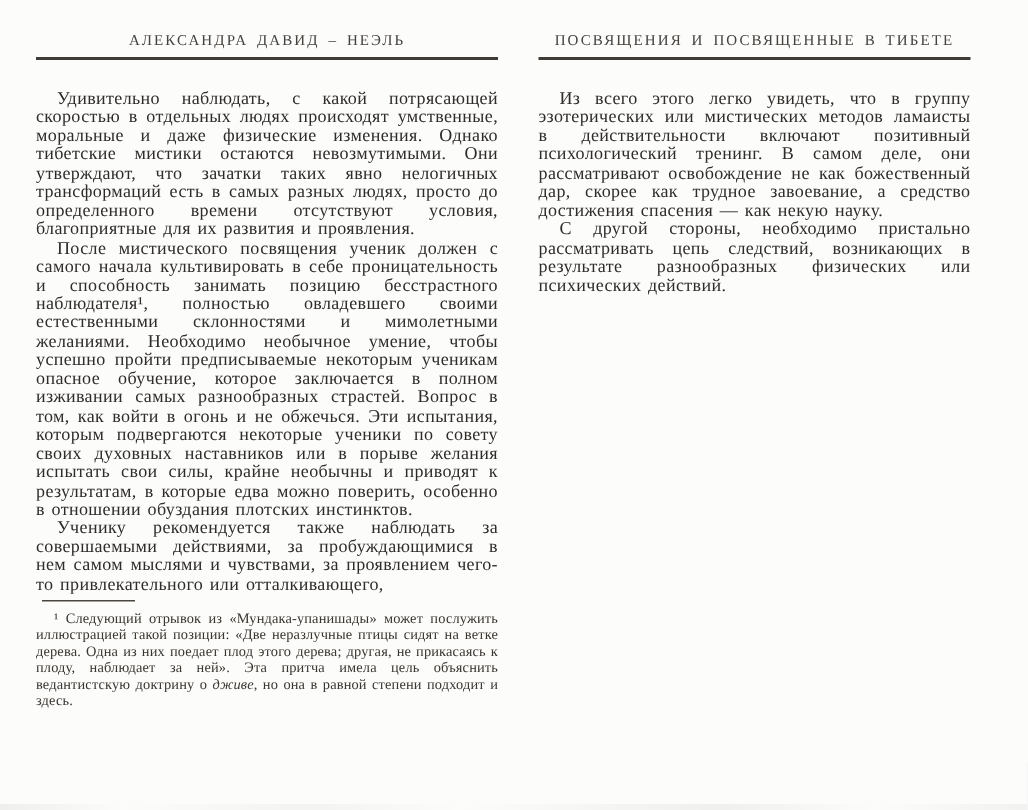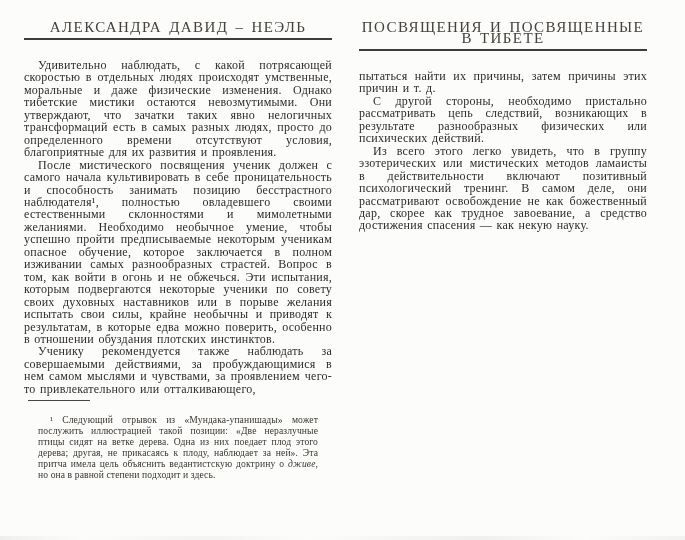--- a/index.html
+++ b/index.html
@@ -16,21 +16,21 @@
     color: #312e2b;
   }
   .page {
     position: absolute;
     top: 22px;
   }
   .page.left  { left: 24px;  width: 308px; }
   .page.right { left: 359px; width: 288px; }
 
   .running-header {
-    font-size: 15px;
+    font-size: 10px;
     line-height: 11px;
     letter-spacing: 1.4px;
     word-spacing: 2px;
     text-align: center;
     color: #45413c;
     padding-bottom: 5px;
     border-bottom: 2px solid #3f3b37;
   }
 
   .body-text {
@@ -51,21 +51,21 @@
     border-top: 1.3px solid #4a463f;
     margin: 5px 0 7px 4px;
   }
   .footnote {
     font-size: 9.6px;
     line-height: 10.9px;
     letter-spacing: 0.1px;
     text-align: justify;
     text-indent: 12px;
     color: #39352f;
-    margin: 14px;
+    margin: 0;
   }
   .footnote em { font-style: italic; }
 
   .page-number {
     margin-top: 5px;
     text-align: center;
     font-size: 9.5px;
     letter-spacing: 1.5px;
     color: #3c3833;
   }
@@ -101,20 +101,19 @@
     <p class="footnote">
       <span>¹ Следующий отрывок из «Мундака-упанишады» может послужить иллюстрацией такой позиции: «Две неразлучные птицы сидят на ветке дерева. Одна из них поедает плод этого дерева; другая, не прикасаясь к плоду, наблюдает за ней». Эта притча имела цель объяснить ведантистскую доктрину о </span><em>дживе</em><span>, но она в равной степени подходит и здесь.</span>
     </p>
 
   </div>
 
   <div class="page right">
     <div class="running-header">ПОСВЯЩЕНИЯ И ПОСВЯЩЕННЫЕ В ТИБЕТЕ</div>
 
     <div class="body-text">
-      <p class="no-indent">пытаться найти их причины, затем причины этих причин и т. д.</p>
+      <p>Из всего этого легко увидеть, что в группу эзотерических или мистических методов ламаисты в действительности включают позитивный психологический тренинг. В самом деле, они рассматривают освобождение не как божественный дар, скорее как трудное завоевание, а средство достижения спасения — как некую науку.</p>
       <p>С другой стороны, необходимо пристально рассматривать цепь следствий, возникающих в результате разнообразных физических или психических действий.</p>
-      <p>Из всего этого легко увидеть, что в группу эзотерических или мистических методов ламаисты в действительности включают позитивный психологический тренинг. В самом деле, они рассматривают освобождение не как божественный дар, скорее как трудное завоевание, а средство достижения спасения — как некую науку.</p>
     </div>
   </div>
 
   <div class="scan-edge"></div>
 </div>
 
 </body></html>

